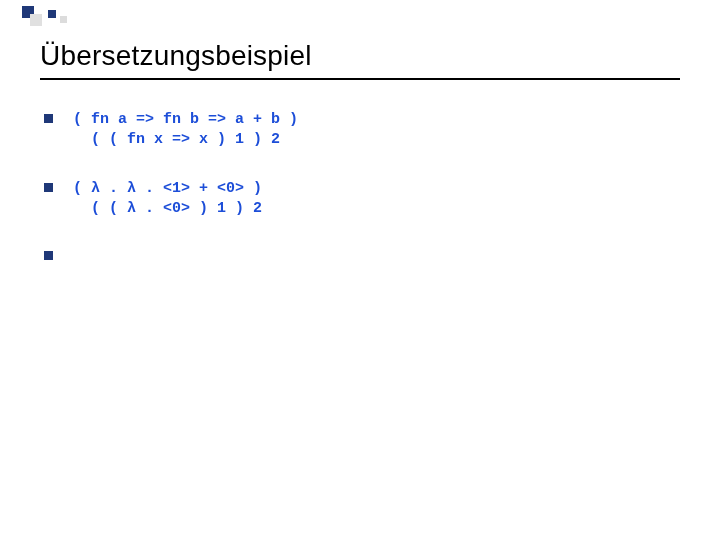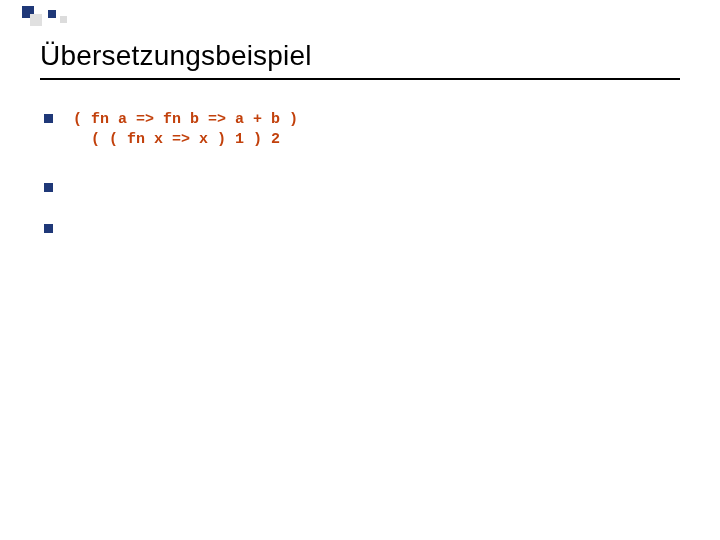--- a/index.html
+++ b/index.html
@@ -59,21 +59,21 @@
     margin-top: 4px;
     margin-right: 20px;
     flex-shrink: 0;
   }
   .code {
     font-family: "Courier New", Courier, monospace;
     font-size: 15px;
     font-weight: bold;
     line-height: 1.35;
     white-space: pre;
-    color: #c2410c;
+    color: #1d4ed8;
   }
 </style>
 </head>
 <body>
 
 <div class="decor-top">
   <div class="sq sq1"></div>
   <div class="sq sq2"></div>
   <div class="sq sq3"></div>
   <div class="sq sq4"></div>
@@ -86,20 +86,22 @@
   <div class="items">
 
     <div class="item">
       <div class="bullet"></div>
       <div class="code">( fn a =&gt; fn b =&gt; a + b )
   ( ( fn x =&gt; x ) 1 ) 2</div>
     </div>
 
     <div class="item">
       <div class="bullet"></div>
+      <div class="code">( λ . λ . &lt;1&gt; + &lt;0&gt; )
+  ( ( λ . &lt;0&gt; ) 1 ) 2</div>
     </div>
 
     <div class="item">
       <div class="bullet"></div>
     </div>
 
   </div>
 </div>
 
 </body></html>

